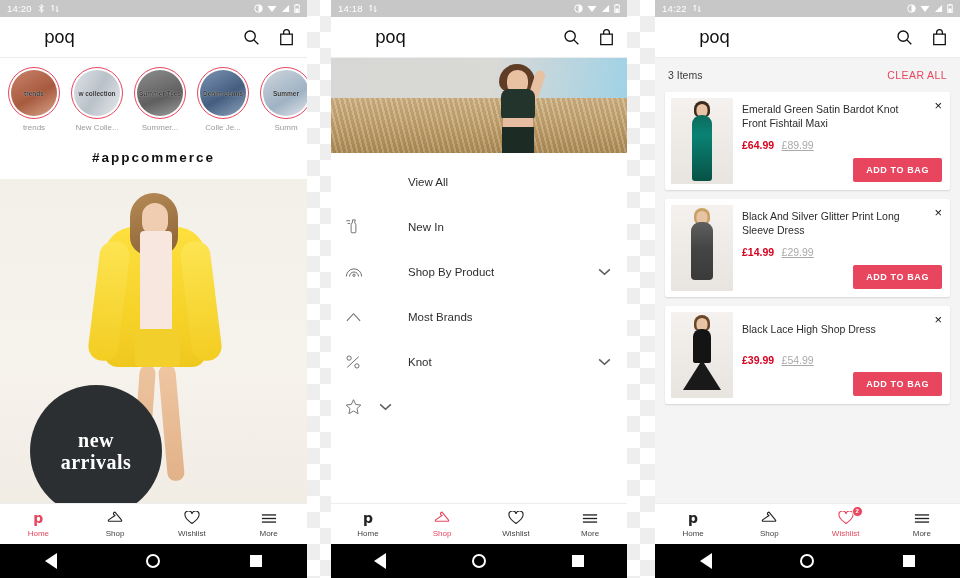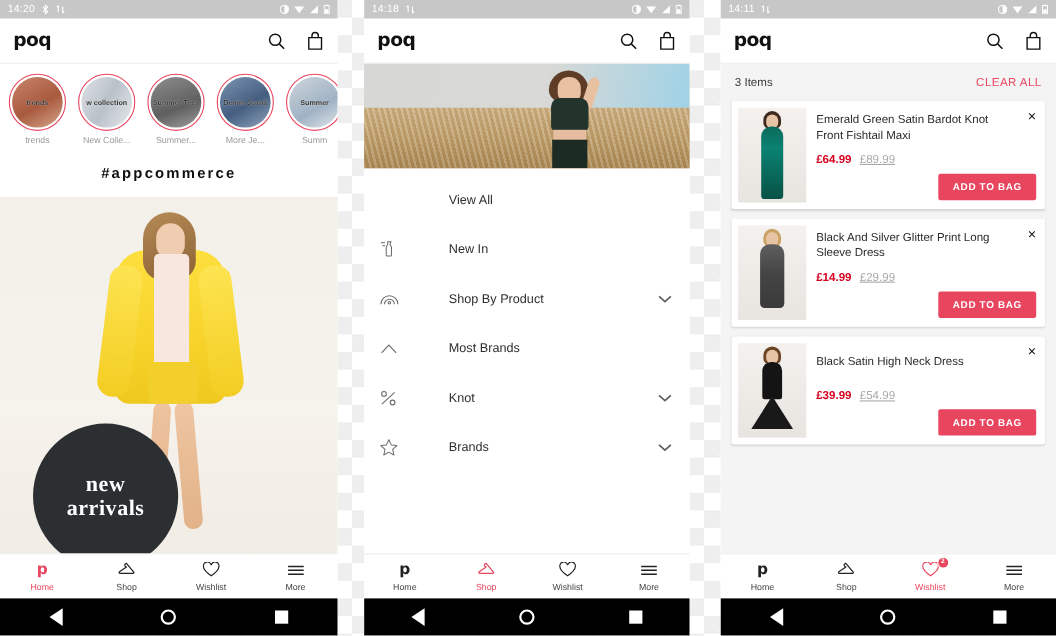--- a/index.html
+++ b/index.html
@@ -56,24 +56,25 @@
     height: 41px;
     background: #ffffff;
     display: flex;
     align-items: center;
     padding: 0 12px;
     flex: 0 0 auto;
     border-bottom: 1px solid #ececec;
   }
   .logo {
     font-family: "DejaVu Sans", sans-serif;
-    font-weight: bold;
+    font-weight: normal;
     font-size: 17px;
     letter-spacing: -0.5px;
     color: #111;
+    margin-left: 32px;
   }
   .appbar-spacer { flex: 1; }
   .appbar-icon { margin-left: 18px; cursor: pointer; display:flex; align-items:center; }
 
   
   .stories {
     display: flex;
     padding: 9px 0 6px 8px;
     gap: 11px;
     overflow: hidden;
@@ -367,21 +368,21 @@
           </div>
         </div>
         <div class="story-label">Summer...</div>
       </div>
       <div class="story">
         <div class="story-ring">
           <div class="story-img si3">
             <span class="story-cap">Denim Jeans</span>
           </div>
         </div>
-        <div class="story-label">More Je...</div>
+        <div class="story-label">Colle Je...</div>
       </div>
       <div class="story">
         <div class="story-ring">
           <div class="story-img si4">
             <span class="story-cap">Summer</span>
           </div>
         </div>
         <div class="story-label">Summ</div>
       </div>
     </div>
@@ -561,21 +562,20 @@
               <path d="M1 1.5 L7 7 L13 1.5" fill="none" stroke="currentColor" stroke-width="1.7"></path>
             </svg>
         </span>
       </div>
       <div class="menu-row">
         <span class="menu-ico">
           <svg width="17" height="17" viewBox="0 0 20 19">
               <path d="M10 1.5 l2.6 5.6 6 0.7 -4.5 4.1 1.3 6 -5.4-3.1 -5.4 3.1 1.3-6 -4.5-4.1 6-0.7 Z" fill="none" stroke="currentColor" stroke-width="1.1" stroke-linejoin="round"></path>
             </svg>
         </span>
-        <span class="menu-label">Brands</span>
         <span class="menu-chev">
           <svg width="13" height="8" viewBox="0 0 14 9">
               <path d="M1 1.5 L7 7 L13 1.5" fill="none" stroke="currentColor" stroke-width="1.7"></path>
             </svg>
         </span>
       </div>
     </div>
 
     <div class="bottomnav">
       <div class="nav-item">
@@ -623,21 +623,21 @@
           <div class="sys-recent"></div>
         </div>
     </div>
   </div>
 
   <div class="gap2"></div>
 
   <div class="phone p3">
 
     <div class="statusbar">
-      <span class="time">14:11</span>
+      <span class="time">14:22</span>
       <span class="sb-icons-left">
         <svg width="8" height="9" viewBox="0 0 8 9">
             <path d="M2 1 V7 M2 1 L0.6 2.6 M6 8 V2 M6 8 L7.4 6.4" fill="none" stroke="#fff" stroke-width="1"></path>
           </svg>
       </span>
       <span class="sb-spacer"></span>
       <span class="sb-icons-right">
         <svg width="9" height="9" viewBox="0 0 10 10">
             <circle cx="5" cy="5" r="4.2" fill="none" stroke="#fff" stroke-width="1.1"></circle>
             <path d="M5 1 A4 4 0 0 1 5 9 Z" fill="#fff"></path>
@@ -714,21 +714,21 @@
       </div>
 
       <div class="wl-card tall">
         <div class="wl-thumb thumb3">
           <div class="d-hair"></div>
           <div class="d-head"></div>
           <div class="d-body"></div>
           <div class="d-skirt"></div>
         </div>
         <div class="wl-info">
-          <div class="wl-title">Black Satin High Neck Dress</div>
+          <div class="wl-title">Black Lace High Shop Dress</div>
           <div class="wl-prices" style="margin-top:14px">
             <span class="wl-now">£39.99</span>
             <span class="wl-was">£54.99</span>
           </div>
           <span class="wl-x">×</span>
           <button class="wl-btn">ADD TO BAG</button>
         </div>
       </div>
     </div>
 

